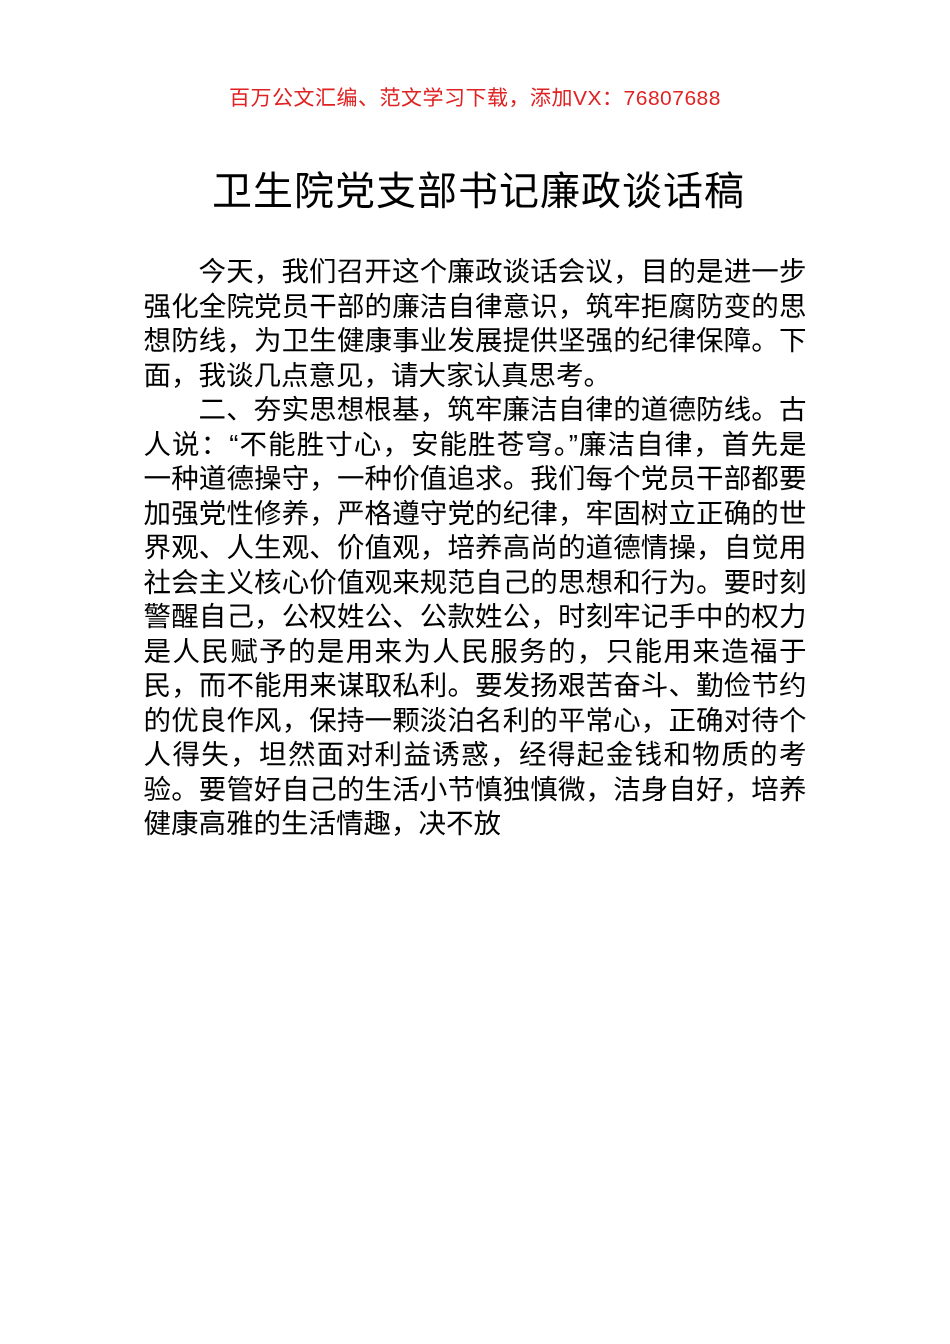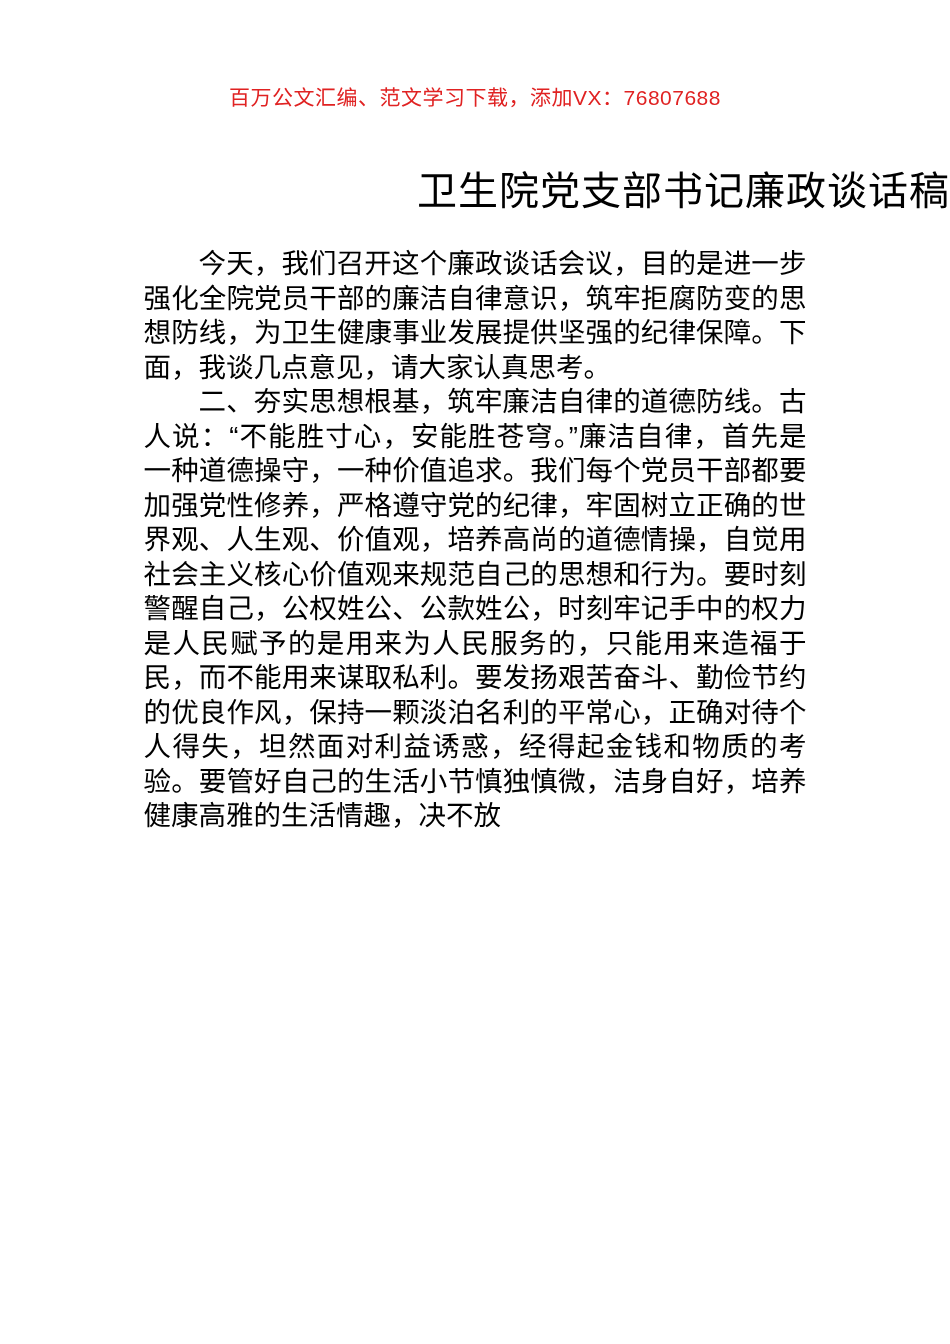--- a/index.html
+++ b/index.html
@@ -19,29 +19,29 @@
   }
   .watermark {
     margin-top: 84px;
     text-align: center;
     font-size: 21px;
     line-height: 28px;
     letter-spacing: 0.5px;
   }
   .doc-title {
     margin: 55px 0 0 7px;
-    text-align: right;
+    text-align: center;
     font-size: 40px;
     line-height: 48px;
     font-weight: 500;
     letter-spacing: 1px;
   }
   .doc-body {
     width: 663px;
-    margin: 32px auto 0 auto;
+    margin: 40px auto 0 auto;
   }
   .doc-body p.para {
     margin: 0;
     padding: 0;
     font-size: 27.5px;
     line-height: 34.5px;
     text-align: justify;
     text-indent: 2em;
     word-break: break-all;
   }

